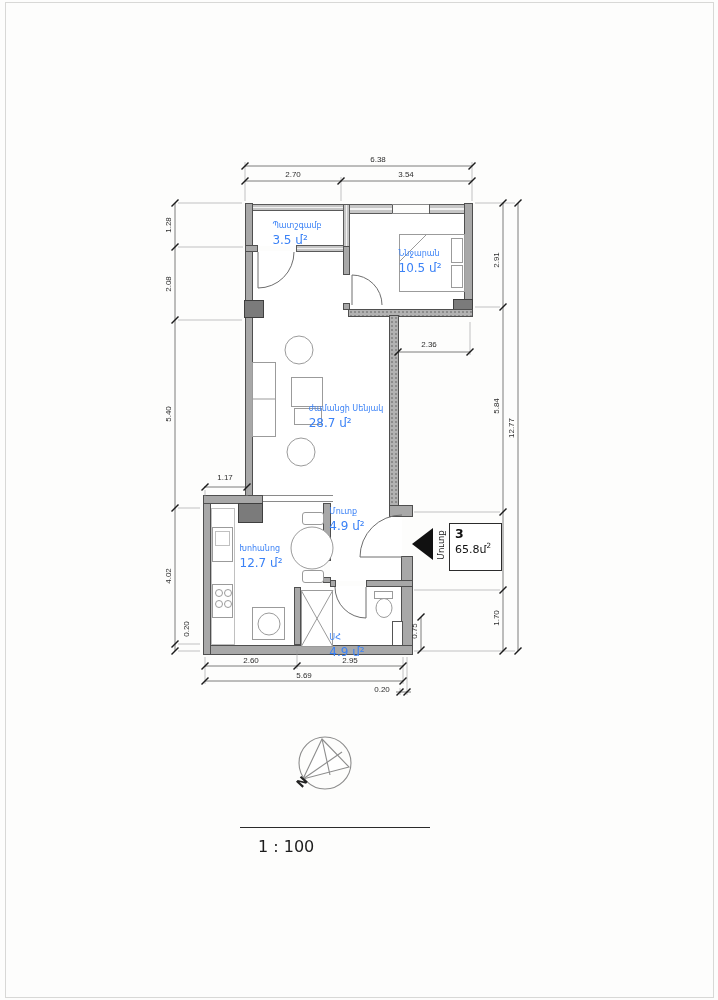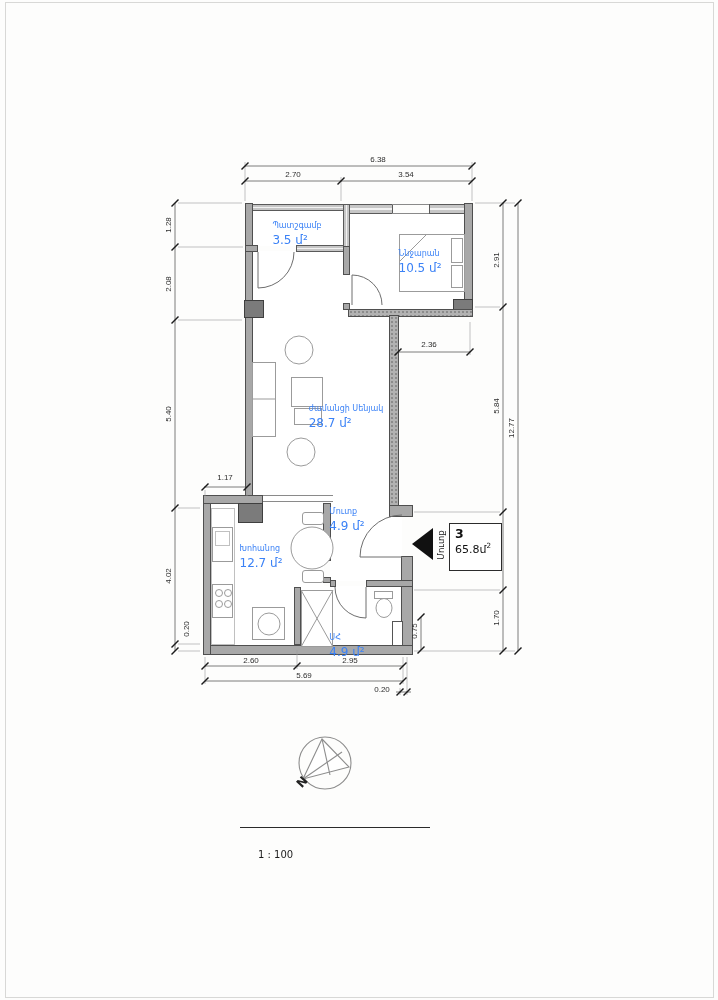--- a/index.html
+++ b/index.html
@@ -23,21 +23,21 @@
   .dim{position:absolute;font-size:8px;color:#2e2e2e;transform:translate(-50%,-50%);white-space:nowrap;font-family:"Liberation Sans","DejaVu Sans",sans-serif;}
   .dim.v{transform:translate(-50%,-50%) rotate(-90deg);}
   .badge{position:absolute;left:449px;top:523px;width:46px;height:44px;background:#fff;border:1.5px solid #2b2b2b;padding:2px 0 0 5px;}
   .badge .num{font-size:12.5px;font-weight:bold;color:#111;line-height:1.2;}
   .badge .area{font-size:11px;color:#111;}
   .entry-vert{position:absolute;left:441px;top:545px;transform:translate(-50%,-50%) rotate(-90deg);font-size:8.5px;color:#222;white-space:nowrap;}
   .north{position:absolute;left:297px;top:775px;transform:rotate(-48deg);font-size:12px;font-weight:bold;color:#222;}
   .tblock{position:absolute;left:240px;top:824px;width:260px;color:#1c1c1c;}
   .tblock .t1{font-size:20px;letter-spacing:0.5px;padding-left:14px;}
   .tblock .rule{margin-top:3px;height:0;border-bottom:1.5px solid #2a2a2a;width:190px;}
-  .tblock .t2{font-size:10px;margin-top:21px;padding-left:18px;}
+  .tblock .t2{font-size:16px;margin-top:9px;padding-left:18px;}
   .tblock .t3{font-size:15.5px;margin-top:4px;padding-left:14px;}
   sup{font-size:65%;}
   svg{position:absolute;left:0;top:0;pointer-events:none;}
 </style>
 </head>
 <body>
 
 <div class="page">
   <div class="page-frame"></div>
 

